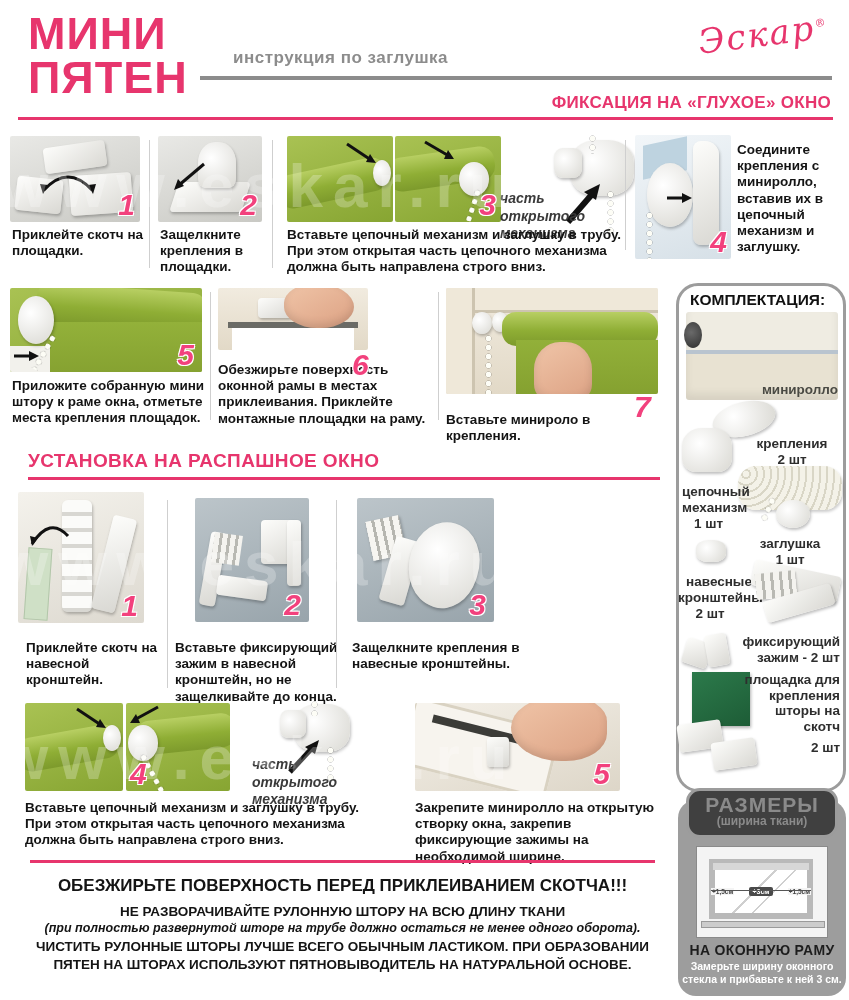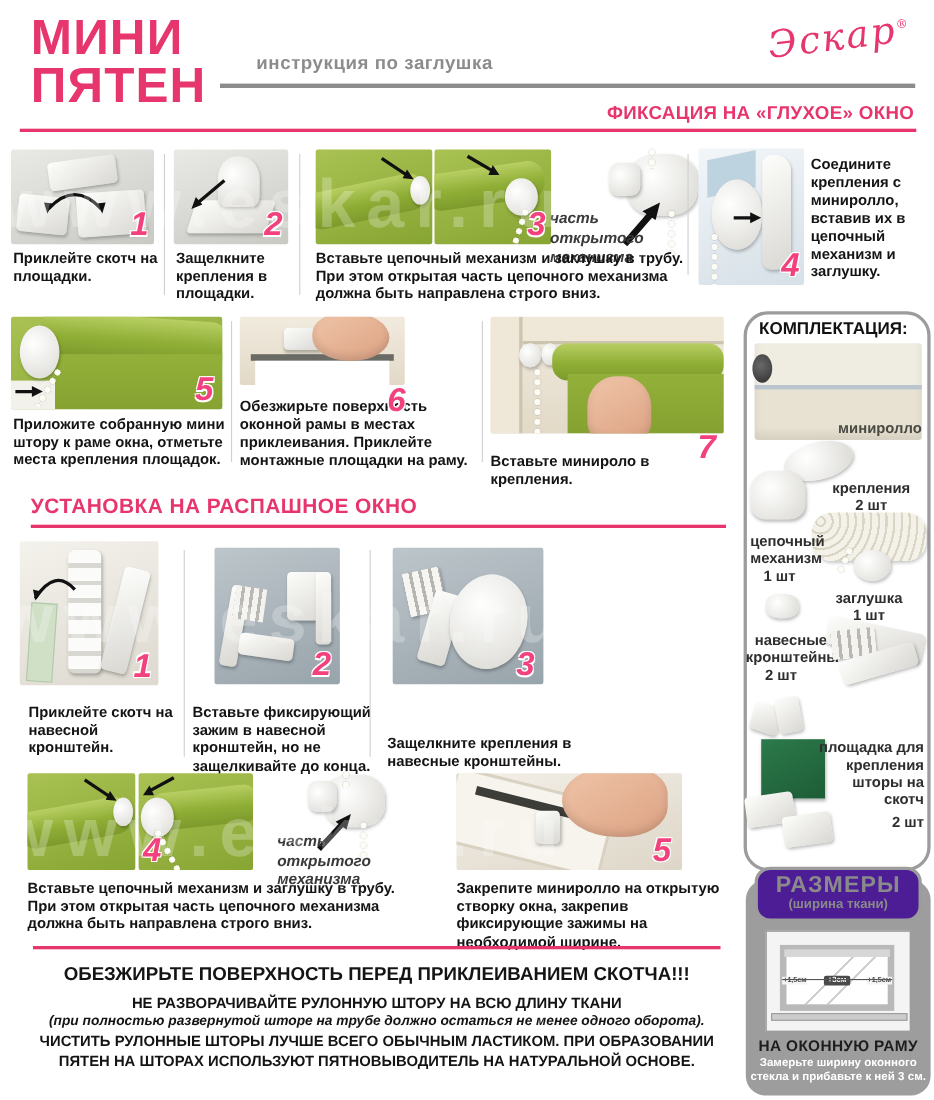--- a/index.html
+++ b/index.html
@@ -42,21 +42,21 @@
   
   .kitbox{left:676px;top:283px;width:170px;height:509px;border:3px solid #9c9c9c;border-radius:22px;background:#fff;box-sizing:border-box;}
   .kittitle{left:690px;top:291px;font-weight:800;font-size:15.5px;color:#111;}
   .kitlabel{position:absolute;font-weight:bold;font-size:13.5px;line-height:1.15;color:#2e2e2e;}
   .fabric{left:686px;top:312px;width:152px;height:88px;background:linear-gradient(180deg,#efece2 0 45%,#e8e2d2 45% 100%);
           border-radius:3px;box-shadow:inset 0 -6px 8px rgba(0,0,0,.08);}
   .fabric:before{content:"";position:absolute;left:0;top:38px;width:152px;height:4px;background:#b9c4cf;}
   .fabric:after{content:"";position:absolute;left:-2px;top:10px;width:18px;height:26px;background:radial-gradient(circle at 40% 40%,#6a6a6a,#2e2e2e);border-radius:50%;}
   
   .sizesbox{left:678px;top:800px;width:168px;height:196px;background:#9d9d9d;border-radius:18px;}
-  .sizeshead{left:686px;top:788px;width:152px;height:50px;background:#4c1d95;border:3px solid #9c9c9c;border-radius:14px;
+  .sizeshead{left:686px;top:788px;width:152px;height:50px;background:#404040;border:3px solid #9c9c9c;border-radius:14px;
              box-sizing:border-box;text-align:center;}
   .sizeshead .t1{display:block;margin-top:2px;color:#8a8a8a;font-weight:800;font-size:21px;letter-spacing:1px;}
   .sizeshead .t2{display:block;color:#8a8a8a;font-weight:bold;font-size:12px;margin-top:-3px;}
   .windiag{left:696px;top:846px;width:132px;height:92px;background:#f4f4f4;border:1px solid #8a8a8a;box-sizing:border-box;}
   .winframe{position:absolute;left:12px;top:12px;width:104px;height:60px;border:6px solid #b9b9b9;background:#fff;box-sizing:border-box;
             background-image:linear-gradient(135deg,transparent 46%,#cfcfcf 46% 48%,transparent 48% 60%,#cfcfcf 60% 62%,transparent 62%);}
   .winroller{position:absolute;left:16px;top:16px;width:96px;height:7px;background:#d7d7d7;}
   .winsill{position:absolute;left:4px;top:74px;width:124px;height:7px;background:#cccccc;border:1px solid #9a9a9a;box-sizing:border-box;}
   .measure{position:absolute;left:14px;top:38px;width:100px;height:12px;display:flex;align-items:center;justify-content:space-between;}
   .measure .lab{font-size:6.5px;font-weight:bold;color:#444;background:#f4f4f4;padding:0 1px;}
@@ -236,21 +236,21 @@
   <div class="cap" style="left:175px;top:640px;width:192px;">Вставьте фиксирующий зажим в навесной кронштейн, но не защелкивайте до конца.</div>
 
   <div class="vdiv" style="left:336px;top:500px;height:188px;"></div>
 
   <div class="photo bluebg" style="left:357px;top:498px;width:137px;height:124px;">
     <div class="abs" style="left:12px;top:20px;width:34px;height:40px;background:repeating-linear-gradient(90deg,#f6f5f1 0 6px,#b6b6b0 6px 9px);transform:rotate(-12deg);box-shadow:1px 2px 3px rgba(0,0,0,.25);"></div>
     <div class="plate" style="left:30px;top:40px;width:26px;height:66px;transform:rotate(16deg);"></div>
     <div class="disc" style="left:52px;top:24px;width:70px;height:86px;border-radius:48% 52% 46% 54%;transform:rotate(18deg);"></div>
     <div class="num" style="right:8px;bottom:2px;">3</div>
   </div>
-  <div class="cap" style="left:352px;top:668px;width:168px;">Защелкните крепления в навесные кронштейны.</div>
+  <div class="cap" style="left:352px;top:640px;width:168px;">Защелкните крепления в навесные кронштейны.</div>
 
   <div class="photo greenbg" style="left:25px;top:703px;width:98px;height:88px;">
     <div class="tube" style="left:-8px;top:28px;width:102px;height:34px;transform:rotate(-10deg);"></div>
     <div class="disc" style="left:78px;top:22px;width:18px;height:26px;"></div>
     <svg width="36" height="26" style="left:48px;top:2px;">
       <line x1="4" y1="4" x2="28" y2="20" stroke="#111" stroke-width="3"></line>
         <polygon points="33,23 23,22 27,14" fill="#111"></polygon>
     </svg>
   </div>
   <div class="photo greenbg" style="left:126px;top:703px;width:104px;height:88px;">
@@ -307,20 +307,21 @@
   <div class="kitlabel" style="left:742px;top:552px;width:96px;text-align:center;">1 шт</div>
 
   <div class="kitlabel" style="left:678px;top:574px;width:82px;text-align:center;">навесные кронштейны</div>
   <div class="kitlabel" style="left:690px;top:606px;width:40px;text-align:center;">2 шт</div>
   <div class="plate" style="left:752px;top:568px;width:88px;height:26px;transform:rotate(12deg);"></div>
   <div class="abs" style="left:756px;top:572px;width:40px;height:26px;background:repeating-linear-gradient(90deg,#f4f3ef 0 6px,#b9b9b3 6px 9px);transform:rotate(-6deg);box-shadow:1px 2px 2px rgba(0,0,0,.2);"></div>
   <div class="plate" style="left:764px;top:592px;width:70px;height:22px;transform:rotate(-16deg);"></div>
 
   <div class="plate" style="left:684px;top:640px;width:26px;height:26px;transform:rotate(18deg);"></div>
   <div class="plate" style="left:706px;top:634px;width:22px;height:32px;transform:rotate(-10deg);"></div>
+  <div class="kitlabel" style="left:724px;top:634px;width:116px;text-align:right;">фиксирующий зажим - 2 шт</div>
 
   <div class="abs" style="left:692px;top:672px;width:58px;height:54px;background:linear-gradient(150deg,#2c7a4b,#1d5c36);box-shadow:1px 2px 3px rgba(0,0,0,.3);"></div>
   <div class="plate" style="left:678px;top:722px;width:44px;height:28px;transform:rotate(-8deg);"></div>
   <div class="plate" style="left:712px;top:740px;width:44px;height:28px;transform:rotate(-8deg);"></div>
   <div class="kitlabel" style="left:740px;top:672px;width:100px;text-align:right;">площадка для крепления шторы на скотч</div>
   <div class="kitlabel" style="left:740px;top:740px;width:100px;text-align:right;">2 шт</div>
 
   <div class="abs sizesbox"></div>
   <div class="abs sizeshead">
     <span class="t1">РАЗМЕРЫ</span>

